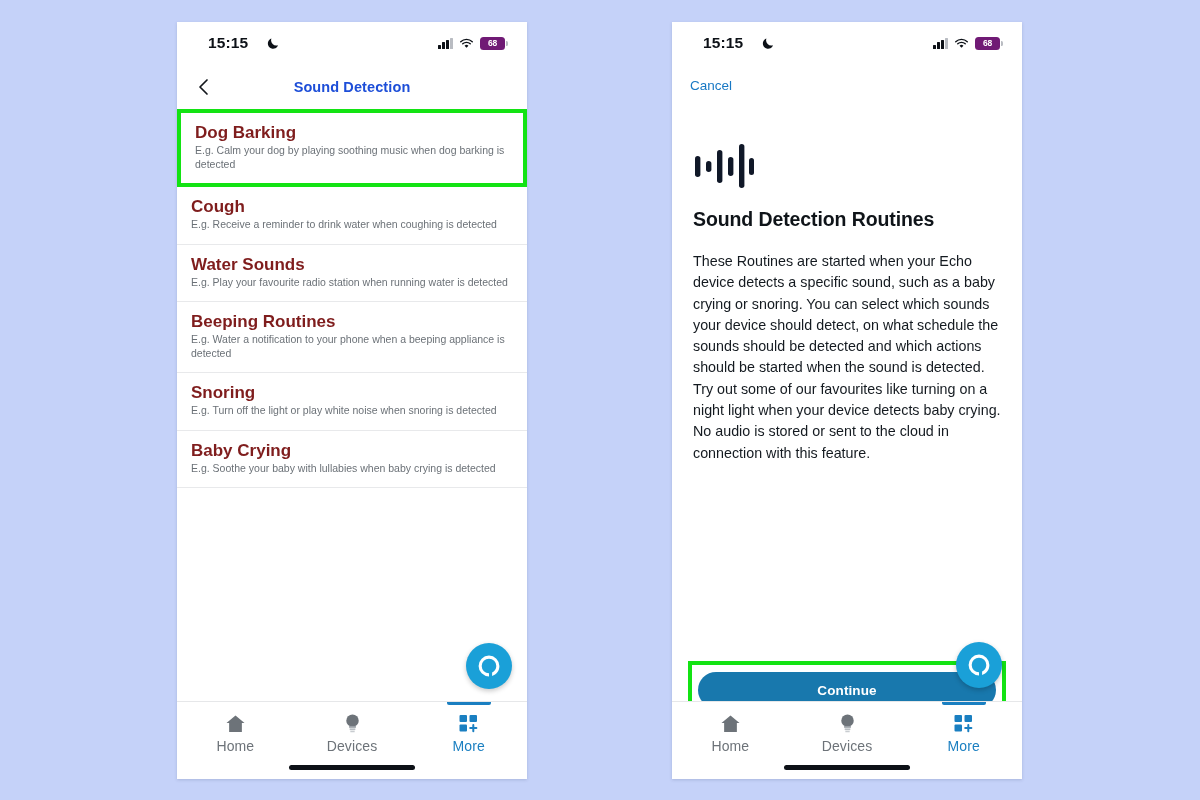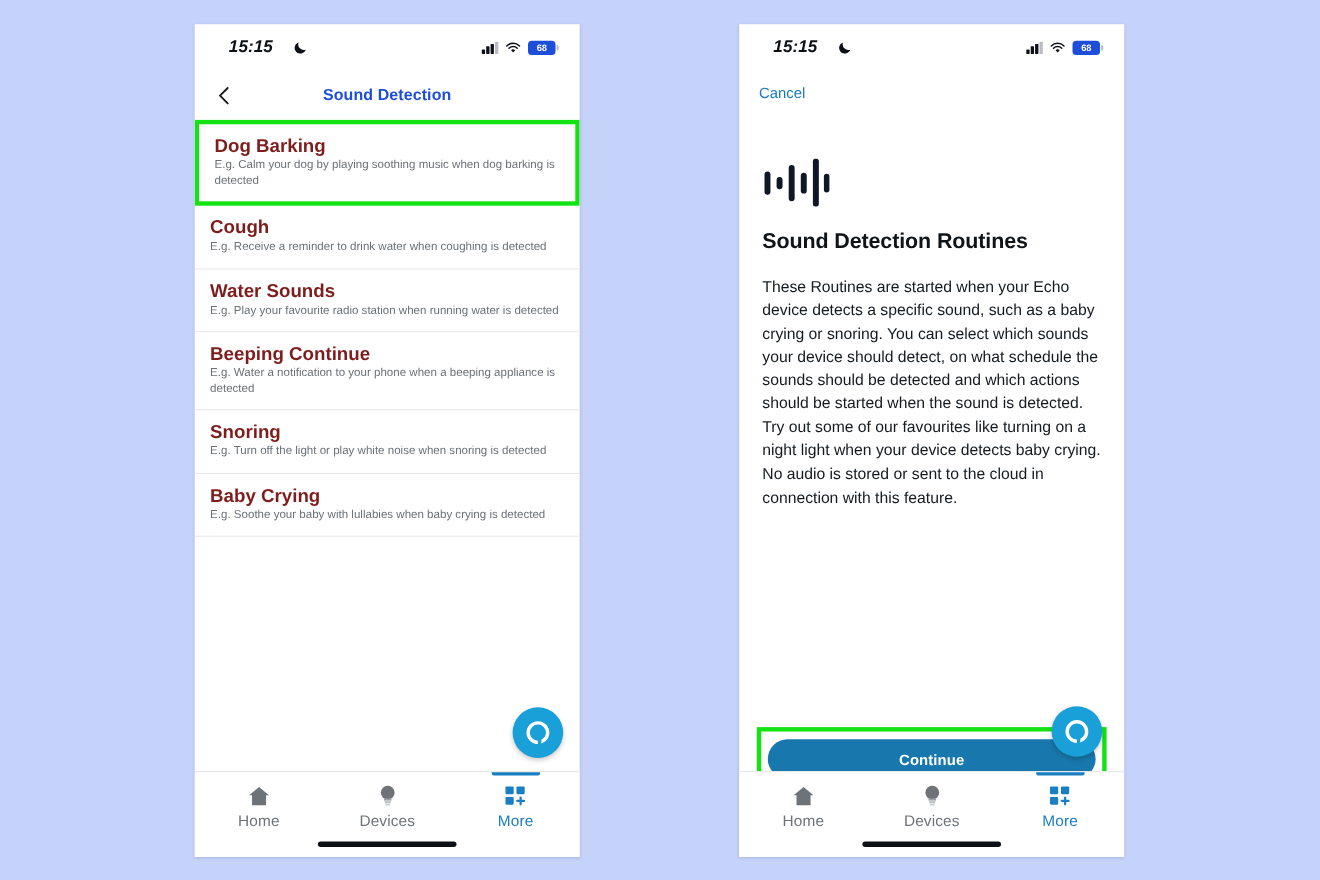--- a/index.html
+++ b/index.html
@@ -26,36 +26,36 @@
   .phone.right { left: 672px; }
 
   
   .statusbar {
     height: 42px;
     display: flex;
     align-items: center;
     justify-content: space-between;
     padding: 0 22px 0 31px;
   }
-  .sb-left { display: flex; align-items: center; gap: 19px; font-style: italic; }
+  .sb-left { display: flex; align-items: center; gap: 19px; }
   .sb-time {
     font-size: 15.5px; font-weight: 700; color: #0d1117;
     letter-spacing: .1px;
   }
   .moon { display: block; }
   .sb-right { display: flex; align-items: center; gap: 6px; }
   .cell { display: flex; align-items: flex-end; gap: 1.5px; height: 11px; }
   .cell i { display: block; width: 2.6px; background: #0d1117; border-radius: .5px; }
   .cell i:nth-child(1) { height: 4px; }
   .cell i:nth-child(2) { height: 6.5px; }
   .cell i:nth-child(3) { height: 9px; }
   .cell i:nth-child(4) { height: 11px; background: #b9bcc2; }
   .batt {
     position: relative; width: 25px; height: 13px;
-    background: #1d4ed8; border-radius: 3.5px;
+    background: #701a75; border-radius: 3.5px;
     display: flex; align-items: center; justify-content: center;
   }
   .batt span { color: #fff; font-size: 8.5px; font-weight: 700; letter-spacing: -.2px; }
   .batt::after {
     content: ""; position: absolute; right: -3.2px; top: 4px;
     width: 2px; height: 5px; background: #b9bcc2; border-radius: 0 1.5px 1.5px 0;
   }
 
   
   .navbar {
@@ -208,21 +208,21 @@
         <div class="li-title">Cough</div>
         <div class="li-desc">E.g. Receive a reminder to drink water when coughing is detected</div>
       </div>
 
       <div class="list-item">
         <div class="li-title">Water Sounds</div>
         <div class="li-desc">E.g. Play your favourite radio station when running water is detected</div>
       </div>
 
       <div class="list-item">
-        <div class="li-title">Beeping Continue</div>
+        <div class="li-title">Beeping Routines</div>
         <div class="li-desc">E.g. Water a notification to your phone when a beeping appliance is detected</div>
       </div>
 
       <div class="list-item">
         <div class="li-title">Snoring</div>
         <div class="li-desc">E.g. Turn off the light or play white noise when snoring is detected</div>
       </div>
 
       <div class="list-item">
         <div class="li-title">Baby Crying</div>

